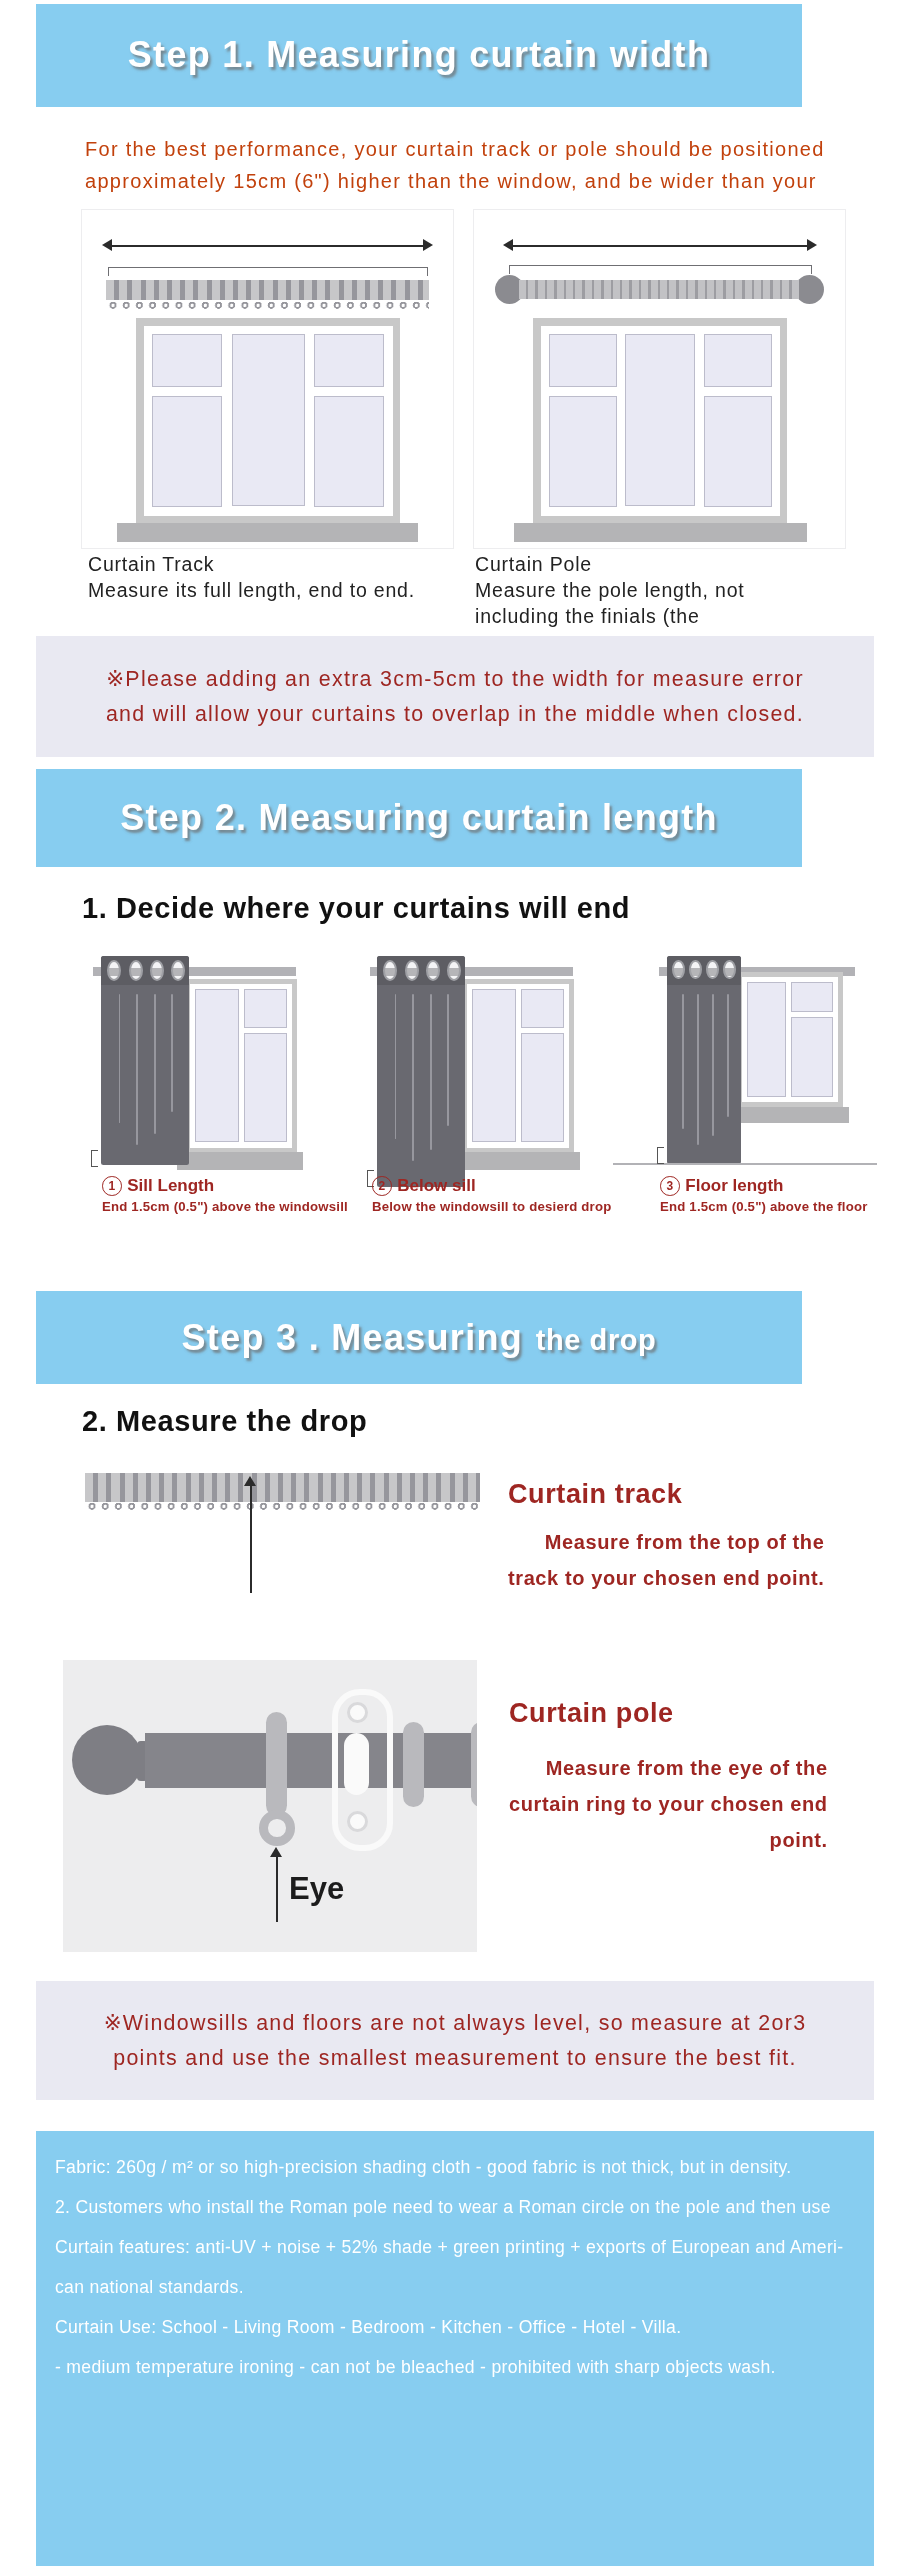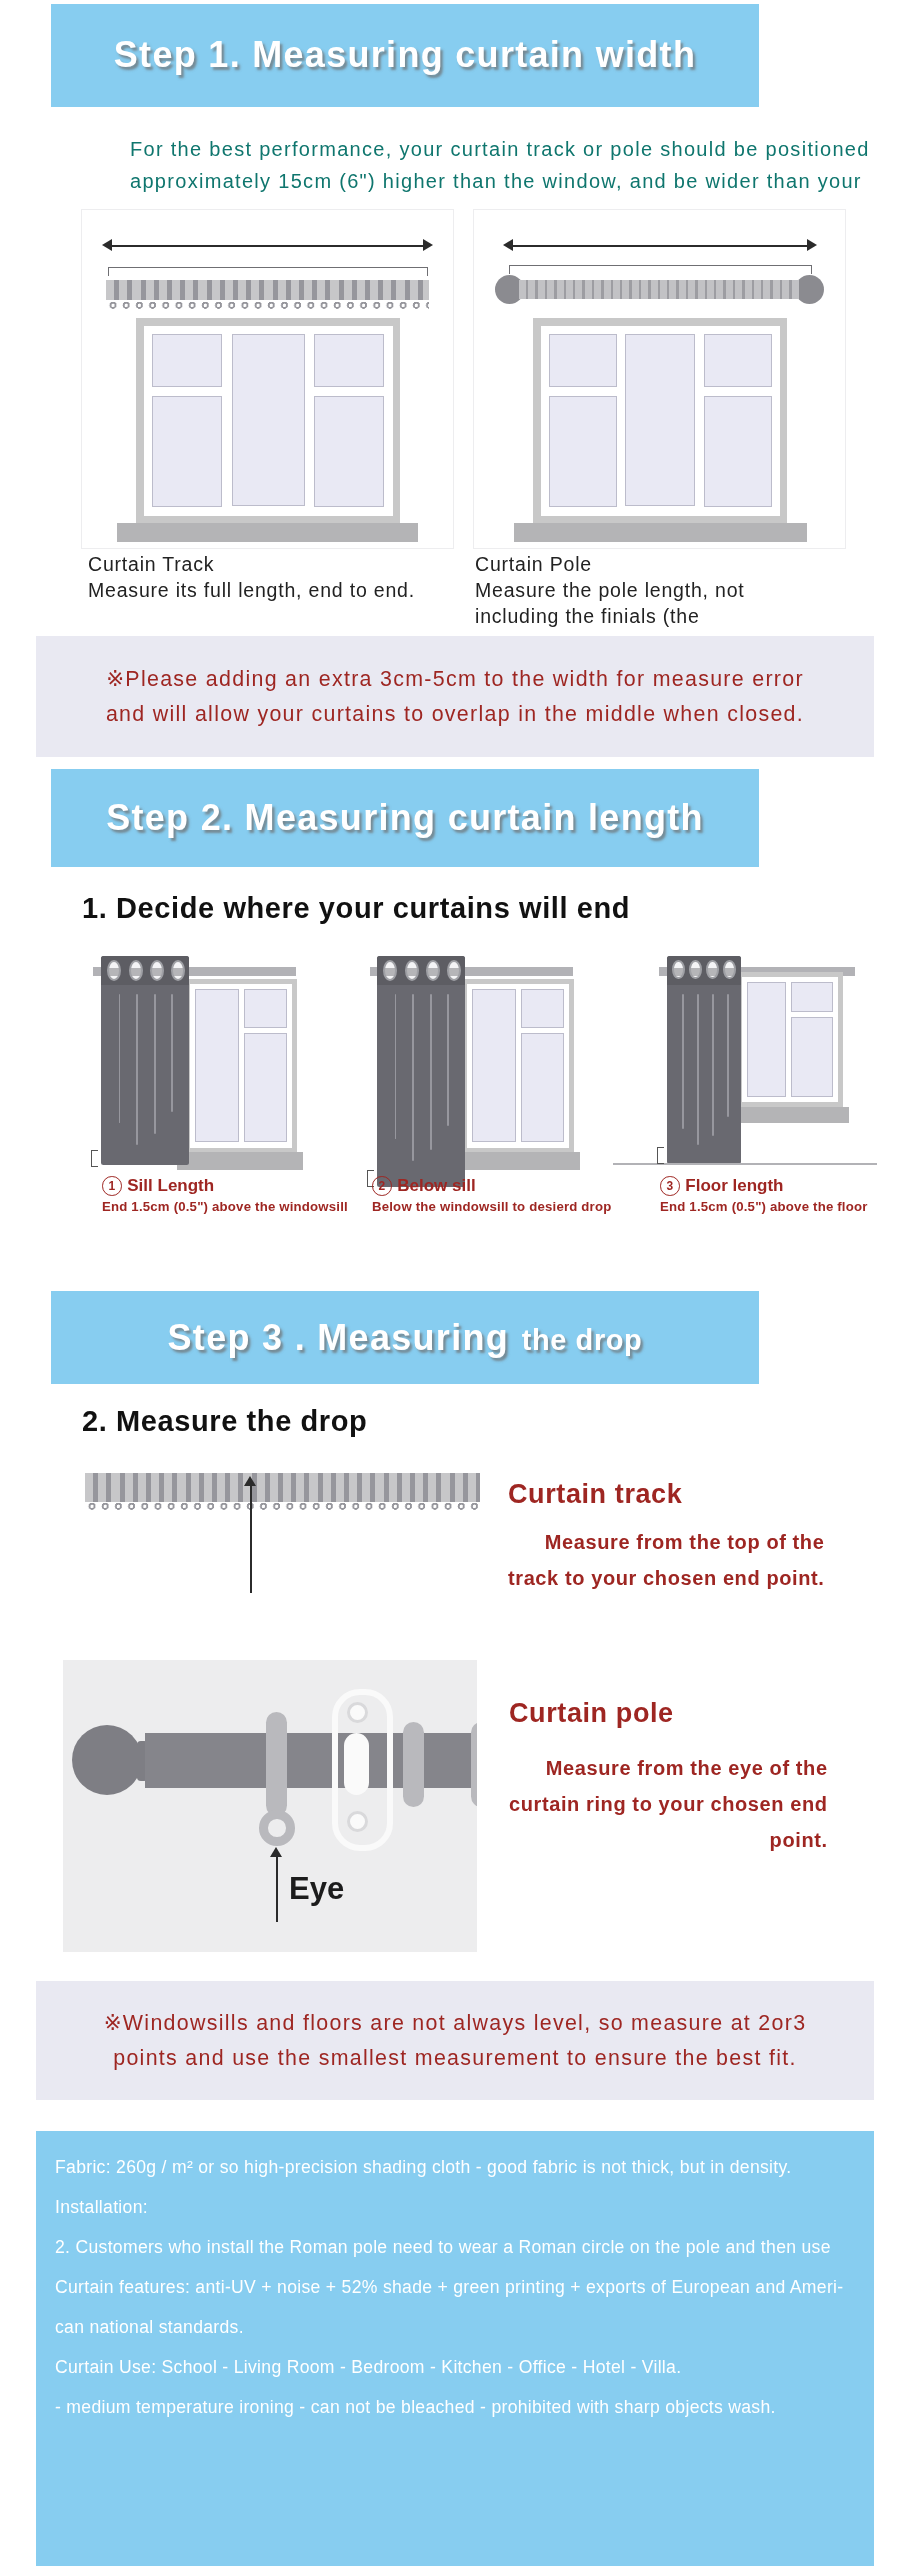--- a/index.html
+++ b/index.html
@@ -1,30 +1,30 @@
 <!DOCTYPE html>
 <html style="font-size:10px"><head>
 <meta charset="utf-8">
 <style>
   html,body{margin:0;padding:0;background:#ffffff;}
   .page{position:relative;width:910px;height:2576px;background:#ffffff;overflow:hidden;
         font-family:"Liberation Sans","DejaVu Sans",sans-serif;color:#1a1a1a;}
 
   
-  .banner{position:absolute;left:51px;width:708px;background:#87cdf0;
+  .banner{position:absolute;left:36px;width:766px;background:#87cdf0;
           display:flex;align-items:center;justify-content:center;}
   .b1{top:3.8px;height:103px}
   .b2{top:769px;height:98px}
   .b3{top:1291px;height:93px}
   .banner-title{font-size:36px;font-weight:bold;color:#ffffff;letter-spacing:1.3px;
                 text-shadow:2.5px 3.1px 2.5px rgba(110,110,110,.72);white-space:nowrap;}
   .banner-sub{font-size:29px;margin-left:12.6px;letter-spacing:0.6px;}
 
   
-  .intro{position:absolute;left:85px;top:133px;font-size:20px;letter-spacing:1.3px;line-height:32px;color:#0f766e;margin-left:45px;}
+  .intro{position:absolute;left:85px;top:133px;font-size:20px;letter-spacing:1.3px;line-height:32px;color:#c2410c;}
   .h1{position:absolute;font-size:29px;font-weight:bold;color:#111;letter-spacing:0.6px;white-space:nowrap;}
   .scap{position:absolute;font-size:19.5px;color:#222;letter-spacing:0.8px;line-height:26px;white-space:nowrap;}
   .redh{position:absolute;font-size:27px;font-weight:bold;color:#9e2622;letter-spacing:0.6px;white-space:nowrap;}
   .redb{position:absolute;font-size:20px;font-weight:bold;color:#9e2622;letter-spacing:0.6px;line-height:36px;white-space:nowrap;text-align:right;}
 
   
   .h-note{position:absolute;left:36px;width:838px;background:#e9e9f2;color:#9e2622;
           display:flex;flex-direction:column;justify-content:center;align-items:center;gap:10.7px;
           font-size:21.4px;letter-spacing:1.3px;text-align:center;}
   .n1{top:636px;height:121px}
@@ -288,21 +288,20 @@
     <div>point.</div>
   </div>
 
   <div class="h-note n2">
     <div>※Windowsills and floors are not always level, so measure at 2or3</div>
     <div>points and use the smallest measurement to ensure the best fit.</div>
   </div>
 
   <div class="info">
     <div class="iline">Fabric: 260g / m² or so high-precision shading cloth - good fabric is not thick, but in density.</div>
-    <div class="iline">Installation:</div>
     <div class="iline">2. Customers who install the Roman pole need to wear a Roman circle on the pole and then use</div>
     <div class="iline">Curtain features: anti-UV + noise + 52% shade + green printing + exports of European and Ameri-</div>
     <div class="iline">can national standards.</div>
     <div class="iline">Curtain Use: School - Living Room - Bedroom - Kitchen - Office - Hotel - Villa.</div>
     <div class="iline">- medium temperature ironing - can not be bleached - prohibited with sharp objects wash.</div>
   </div>
 
 </div>
 
 

